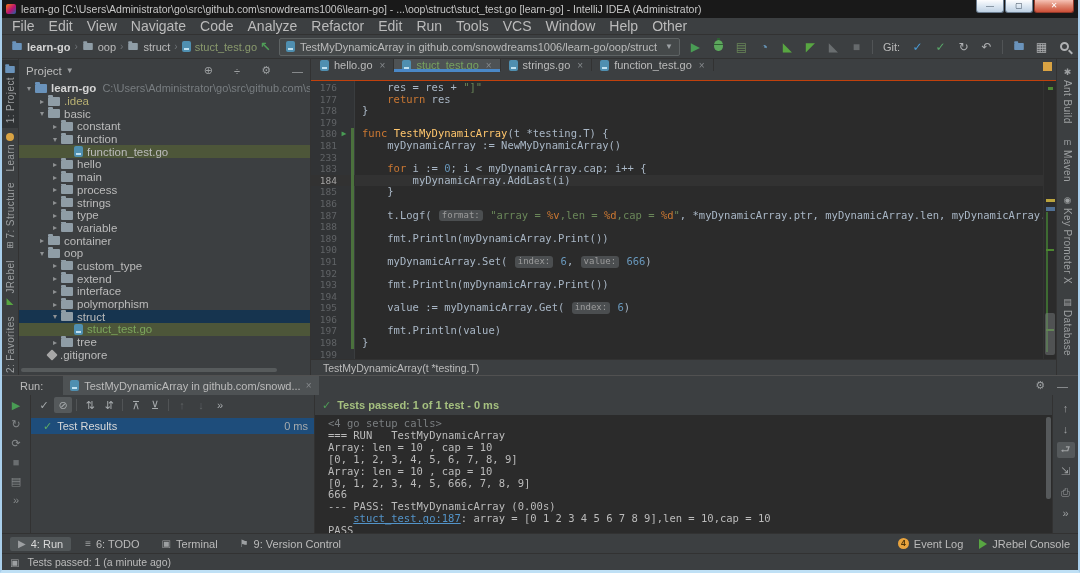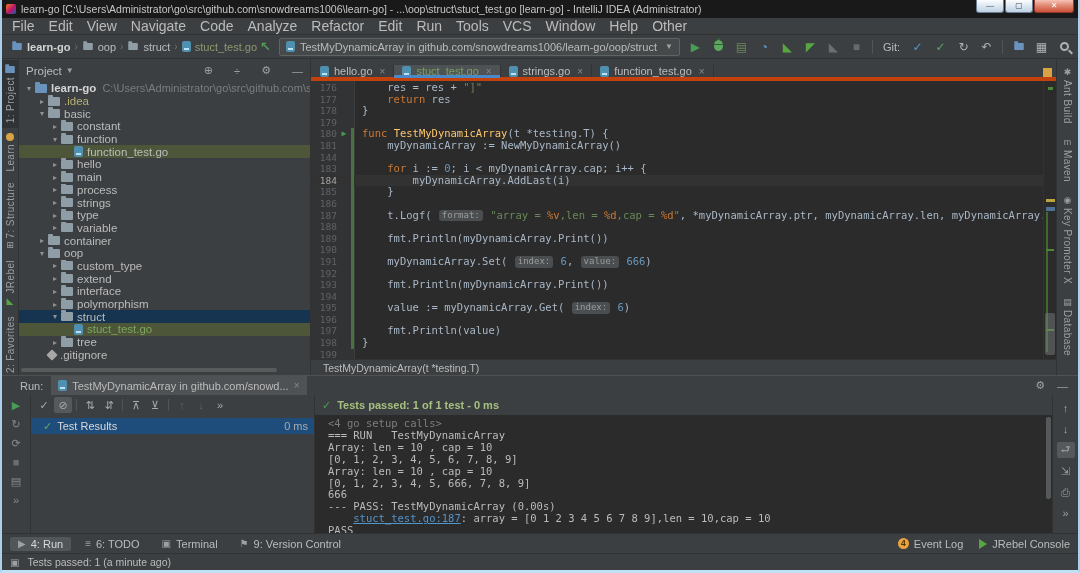--- a/index.html
+++ b/index.html
@@ -69,21 +69,21 @@
 .tree-row .ticon{margin-right:4px}
 .tlab.b{font-weight:bold;color:#d4d4d4}
 .tlab.green{color:#7ca65c}
 .tlab.excl{color:#b8b072}
 .path-extra{color:#787d80;margin-left:6px;font-size:11px}
 .tree-row.olive{background:#4d5639}
 .tree-row.navy{background:#16344f}
 .hscroll{position:absolute;bottom:3px;left:2px;height:4px;width:88%;background:#5c6062;border-radius:2px;opacity:.85}
 
 .editor-col{flex:1;display:flex;flex-direction:column;min-width:0;background:#2b2b2b}
-.tabs{height:22px;background:#3c3f41;display:flex;align-items:flex-end;border-bottom:4px solid #c2410c;padding-left:1px;flex:0 0 auto}
+.tabs{height:22px;background:#3c3f41;display:flex;align-items:flex-start;border-bottom:1px solid #c2410c;padding-left:1px;flex:0 0 auto}
 .tab{display:flex;align-items:center;gap:5px;padding:0 8px;font-size:11px;color:#bbbbbb;border-right:1px solid #323232;position:relative}
 .tab.active{background:#4e5254}
 .tab.active::after{content:"";position:absolute;left:0;right:0;bottom:-1px;height:3px;background:#4a88c7}
 .tab .x{color:#868a8d;font-size:10px;margin-left:2px}
 .tab-label.green{color:#77a35f}
 .insp-square{margin-left:auto;margin-top:3px;margin-right:4px;width:9px;height:9px;background:#d9a343}
 .code-area{flex:1;display:flex;min-height:0}
 .code-scroll{flex:1;overflow:hidden;position:relative;padding-top:1px}
 .code-scroll::before{content:"";position:absolute;left:0;top:0;width:43px;height:100%;background:#313335;border-right:1px solid #3a3d3f}
 .code-line{display:flex;height:11.6px;line-height:11.6px;font-family:"DejaVu Sans Mono",monospace;font-size:10.5px;white-space:pre;color:#a9b7c6;position:relative}
@@ -100,21 +100,21 @@
 .es.g1{top:6px;left:4px;width:5px;height:3px;background:#4d8731}
 .es.ytick{top:118px;left:2px;width:9px;height:3px;background:#bba43d}
 .es.btick{top:126px;left:2px;width:9px;height:4px;background:#4f6f94}
 .es.gline{top:131px;left:2px;width:2px;height:140px;background:#3e6b32}
 .es.gt1{top:168px;left:2px;width:8px;height:2px;background:#4d8731}
 .es.gt2{top:248px;left:2px;width:8px;height:2px;background:#4d8731}
 .es.thumb{top:232px;left:1px;width:10px;height:42px;background:#7f8385;opacity:.45;border-radius:2px}
 .context-bar{height:16px;background:#3c3f41;border-top:1px solid #323232;color:#bbbbbb;font-size:10.5px;display:flex;align-items:center;padding-left:12px;flex:0 0 auto}
 
 .run-panel{height:158px;border-top:1px solid #515151;display:flex;flex-direction:column;background:#3c3f41;flex:0 0 auto}
-.run-header{height:19px;display:flex;align-items:center;padding-left:18px;gap:8px;flex:0 0 auto}
+.run-header{height:19px;display:flex;align-items:center;padding-left:18px;gap:20px;flex:0 0 auto}
 .run-label{color:#bbbbbb;font-size:11px}
 .run-tab{display:flex;align-items:center;gap:5px;background:#4e5254;height:19px;padding:0 7px;color:#bbbbbb;font-size:11px}
 .run-tab .x{color:#868a8d;font-size:10px}
 .run-header-right{margin-left:auto;display:flex;gap:12px;padding-right:10px;color:#9da0a2;font-size:11px;align-items:center}
 .run-body{flex:1;display:flex;min-height:0}
 .run-side{width:29px;display:flex;flex-direction:column;align-items:center;padding-top:5px;gap:8px;border-right:1px solid #323232;flex:0 0 auto}
 .rsic{font-size:11px;color:#85898b;line-height:11px}
 .run-left{width:284px;border-right:1px solid #323232;display:flex;flex-direction:column;flex:0 0 auto}
 .test-toolbar{height:20px;display:flex;align-items:center;gap:1px;padding:0 4px;flex:0 0 auto}
 .tt-ico{width:18px;height:16px;display:flex;align-items:center;justify-content:center;color:#a7abad;font-size:11px;border-radius:2px}
@@ -420,21 +420,21 @@
           <span class="insp-square"></span>
         </div>
       <div class="code-area">
         <div class="code-scroll" id="code">
             <div class="code-line"><span class="ln">176</span><span class="gico"></span><span class="vcs"></span><span class="tok-pl">    res = res + </span><span class="tok-str">"]"</span></div>
             <div class="code-line"><span class="ln">177</span><span class="gico"></span><span class="vcs"></span><span class="tok-pl">    </span><span class="tok-kw">return</span><span class="tok-pl"> res</span></div>
             <div class="code-line"><span class="ln">178</span><span class="gico"></span><span class="vcs"></span><span class="tok-pl">}</span></div>
             <div class="code-line"><span class="ln">179</span><span class="gico"></span><span class="vcs"></span></div>
             <div class="code-line"><span class="ln">180</span><span class="gico">▶</span><span class="vcs on"></span><span class="tok-kw">func</span><span class="tok-pl"> </span><span class="tok-fn">TestMyDynamicArray</span><span class="tok-pl">(t *testing.T) {</span></div>
             <div class="code-line"><span class="ln">181</span><span class="gico"></span><span class="vcs on"></span><span class="tok-pl">    myDynamicArray := NewMyDynamicArray()</span></div>
-            <div class="code-line"><span class="ln">144</span><span class="gico"></span><span class="vcs on"></span></div>
+            <div class="code-line"><span class="ln">233</span><span class="gico"></span><span class="vcs on"></span></div>
             <div class="code-line"><span class="ln">183</span><span class="gico"></span><span class="vcs on"></span><span class="tok-pl">    </span><span class="tok-kw">for</span><span class="tok-pl"> i := </span><span class="tok-num">0</span><span class="tok-pl">; i &lt; myDynamicArray.cap; i++ {</span></div>
             <div class="code-line cur"><span class="ln">184</span><span class="gico"></span><span class="vcs on"></span><span class="tok-pl">        myDynamicArray.AddLast(i)</span></div>
             <div class="code-line"><span class="ln">185</span><span class="gico"></span><span class="vcs on"></span><span class="tok-pl">    }</span></div>
             <div class="code-line"><span class="ln">186</span><span class="gico"></span><span class="vcs on"></span></div>
             <div class="code-line"><span class="ln">187</span><span class="gico"></span><span class="vcs on"></span><span class="tok-pl">    t.Logf( </span><span class="tok-hint">format:</span><span class="tok-pl"> </span><span class="tok-str">"array = </span><span class="tok-fmt">%v</span><span class="tok-str">,len = </span><span class="tok-fmt">%d</span><span class="tok-str">,cap = </span><span class="tok-fmt">%d</span><span class="tok-str">"</span><span class="tok-pl">, *myDynamicArray.ptr, myDynamicArray.len, myDynamicArray.cap)</span></div>
             <div class="code-line"><span class="ln">188</span><span class="gico"></span><span class="vcs on"></span></div>
             <div class="code-line"><span class="ln">189</span><span class="gico"></span><span class="vcs on"></span><span class="tok-pl">    fmt.Println(myDynamicArray.Print())</span></div>
             <div class="code-line"><span class="ln">190</span><span class="gico"></span><span class="vcs on"></span></div>
             <div class="code-line"><span class="ln">191</span><span class="gico"></span><span class="vcs on"></span><span class="tok-pl">    myDynamicArray.Set( </span><span class="tok-hint">index:</span><span class="tok-pl"> </span><span class="tok-num">6</span><span class="tok-pl">, </span><span class="tok-hint">value:</span><span class="tok-pl"> </span><span class="tok-num">666</span><span class="tok-pl">)</span></div>
             <div class="code-line"><span class="ln">192</span><span class="gico"></span><span class="vcs on"></span></div>

